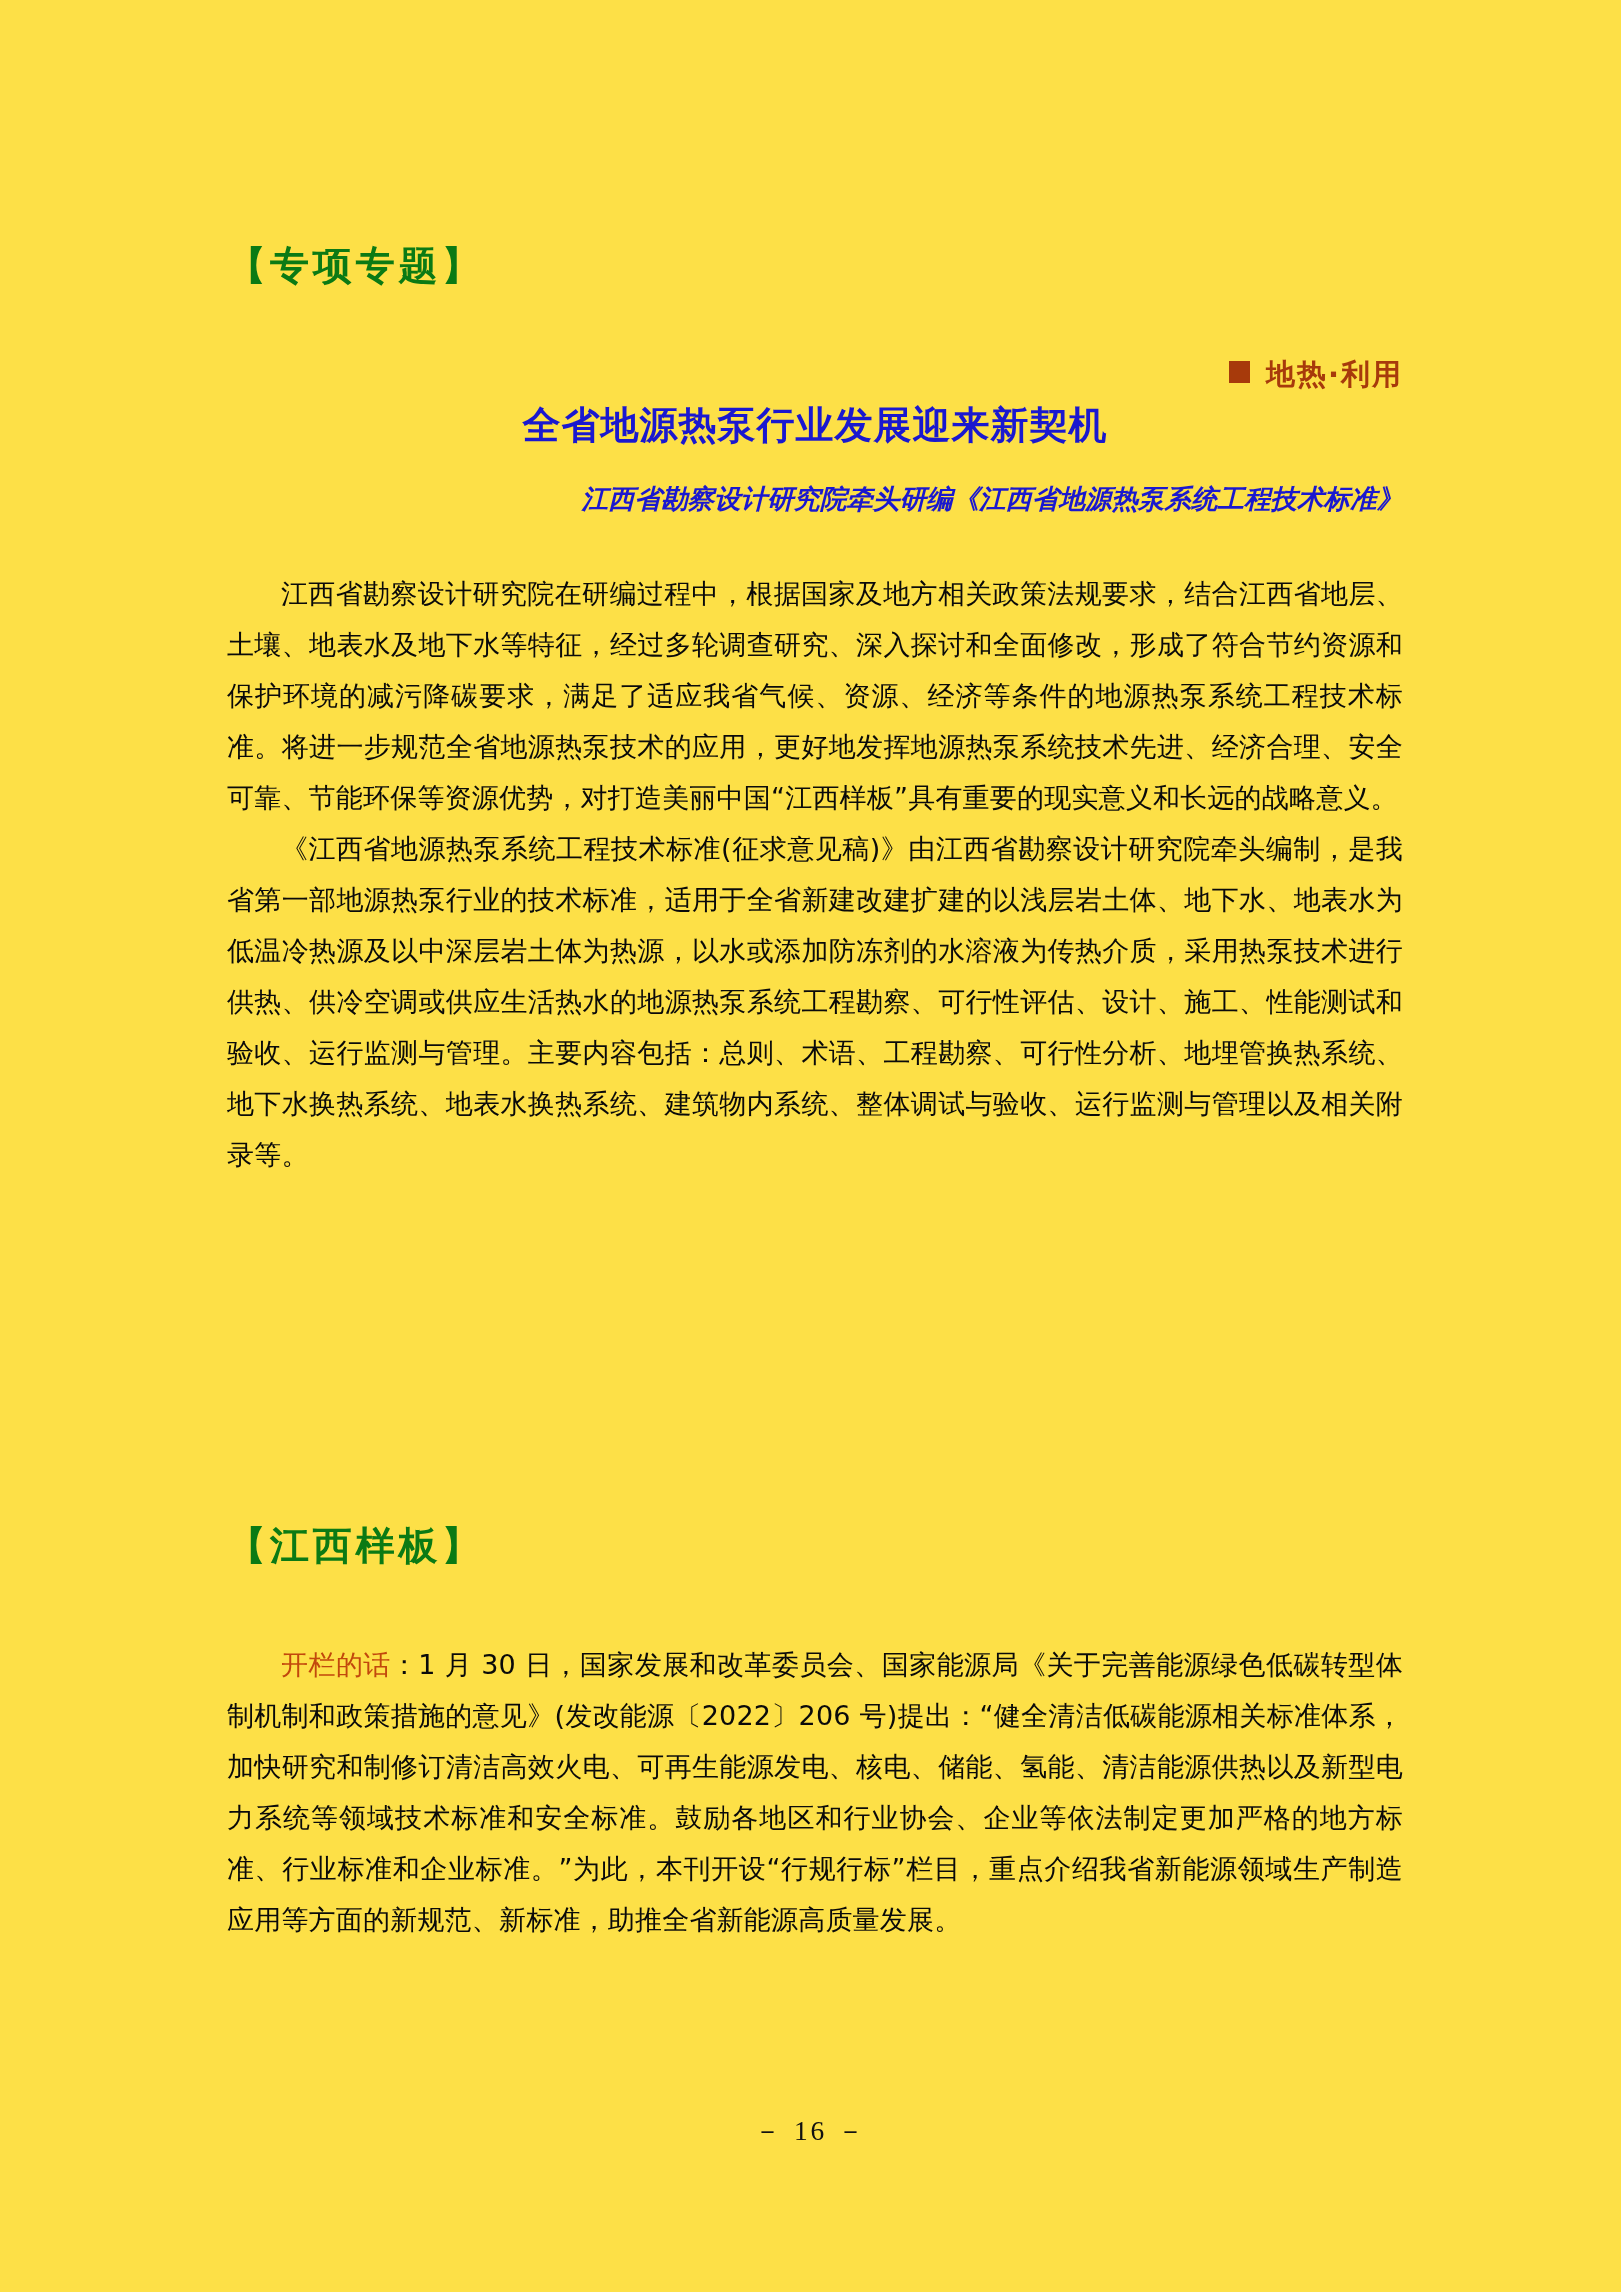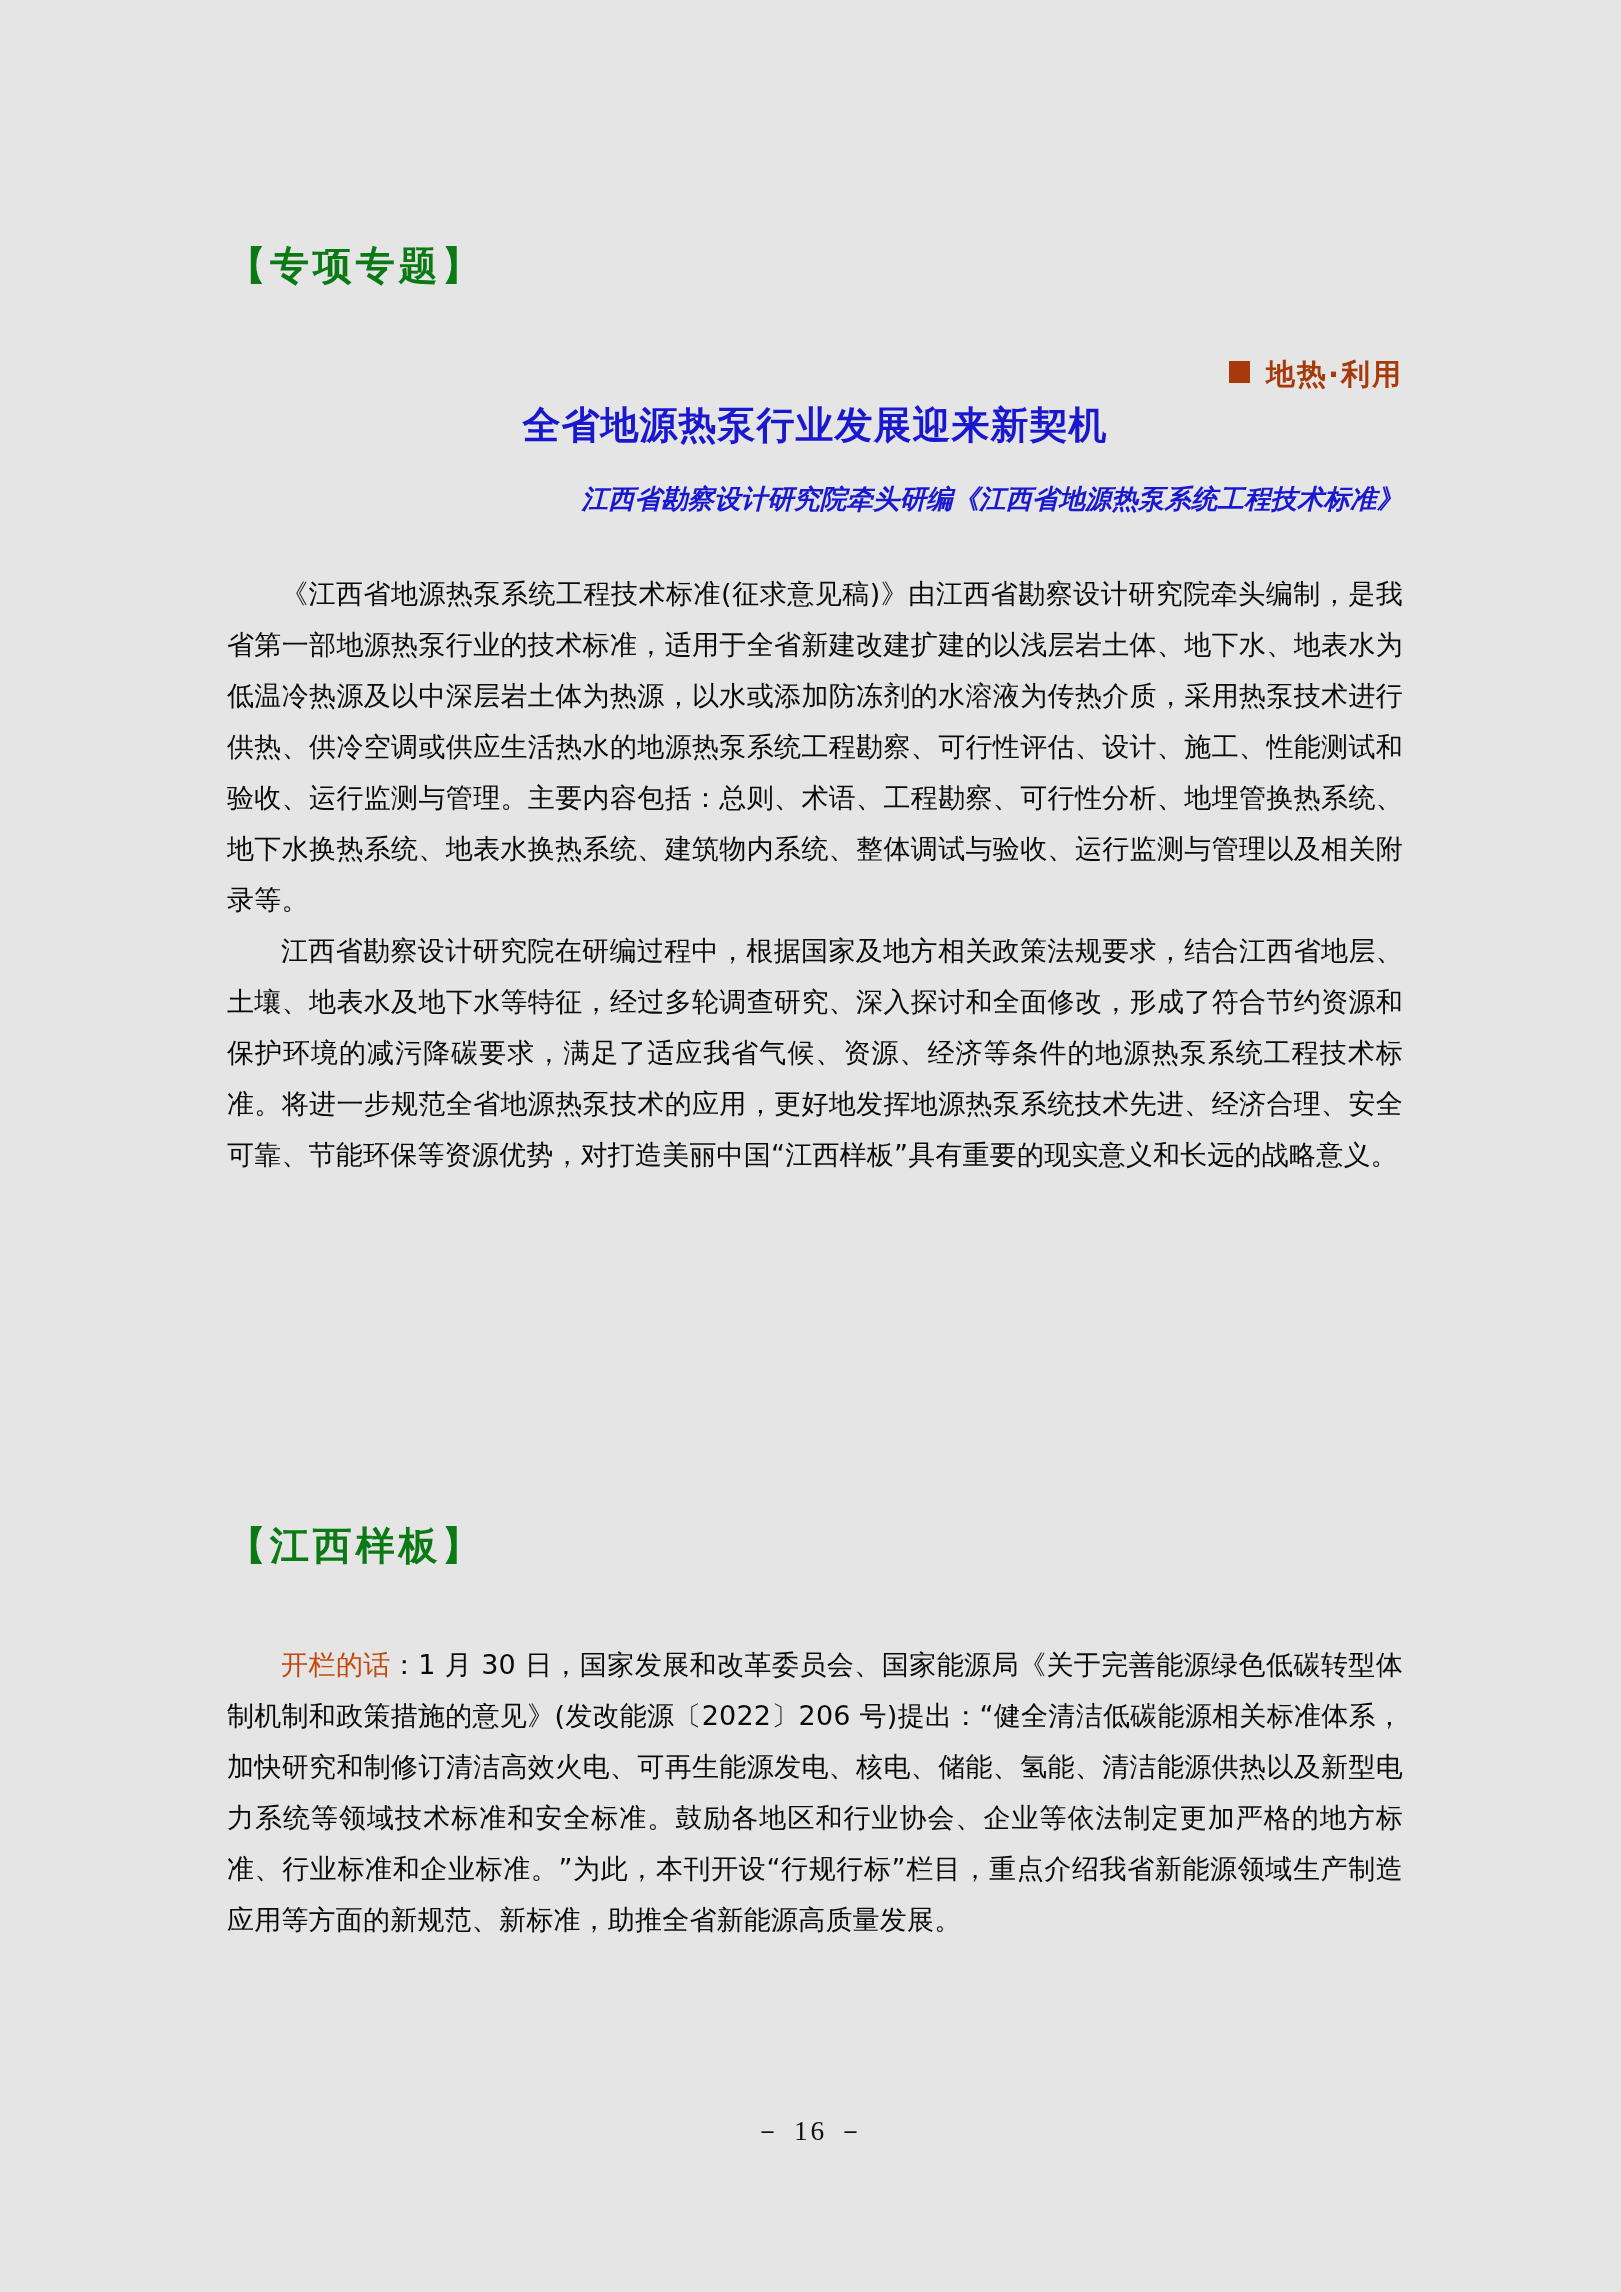--- a/index.html
+++ b/index.html
@@ -7,21 +7,21 @@
     padding: 0;
     background: #ffffff;
   }
   body {
     font-family: "Liberation Serif", "DejaVu Serif", serif;
   }
   .page {
     position: relative;
     width: 1621px;
     height: 2293px;
-    background: #e5e5e5;
+    background: #fde047;
     box-sizing: border-box;
     overflow: hidden;
   }
   .content {
     position: absolute;
     left: 227px;
     top: 0;
     width: 1176px;
   }
 
@@ -151,22 +151,22 @@
 
     <div class="sp-title">
       <div class="article-title">全省地源热泵行业发展迎来新契机</div>
     </div>
 
     <div class="sp-sub">
       <div class="article-subtitle">江西省勘察设计研究院牵头研编《江西省地源热泵系统工程技术标准》</div>
     </div>
 
     <div class="sp-body1">
+      <p class="body-para">江西省勘察设计研究院在研编过程中，根据国家及地方相关政策法规要求，结合江西省地层、土壤、地表水及地下水等特征，经过多轮调查研究、深入探讨和全面修改，形成了符合节约资源和保护环境的减污降碳要求，满足了适应我省气候、资源、经济等条件的地源热泵系统工程技术标准。将进一步规范全省地源热泵技术的应用，更好地发挥地源热泵系统技术先进、经济合理、安全可靠、节能环保等资源优势，对打造美丽中国“江西样板”具有重要的现实意义和长远的战略意义。</p>
       <p class="body-para">《江西省地源热泵系统工程技术标准(征求意见稿)》由江西省勘察设计研究院牵头编制，是我省第一部地源热泵行业的技术标准，适用于全省新建改建扩建的以浅层岩土体、地下水、地表水为低温冷热源及以中深层岩土体为热源，以水或添加防冻剂的水溶液为传热介质，采用热泵技术进行供热、供冷空调或供应生活热水的地源热泵系统工程勘察、可行性评估、设计、施工、性能测试和验收、运行监测与管理。主要内容包括：总则、术语、工程勘察、可行性分析、地埋管换热系统、地下水换热系统、地表水换热系统、建筑物内系统、整体调试与验收、运行监测与管理以及相关附录等。</p>
-      <p class="body-para">江西省勘察设计研究院在研编过程中，根据国家及地方相关政策法规要求，结合江西省地层、土壤、地表水及地下水等特征，经过多轮调查研究、深入探讨和全面修改，形成了符合节约资源和保护环境的减污降碳要求，满足了适应我省气候、资源、经济等条件的地源热泵系统工程技术标准。将进一步规范全省地源热泵技术的应用，更好地发挥地源热泵系统技术先进、经济合理、安全可靠、节能环保等资源优势，对打造美丽中国“江西样板”具有重要的现实意义和长远的战略意义。</p>
     </div>
 
     <div class="sp-banner2">
       <span class="section-banner">【江西样板】</span>
     </div>
 
     <div class="sp-body2">
       <p class="body-para"><span class="lead-in">开栏的话</span><span>：</span><span>1 月 30 日，国家发展和改革委员会、国家能源局《关于完善能源绿色低碳转型体制机制和政策措施的意见》(发改能源〔2022〕206 号)提出：“健全清洁低碳能源相关标准体系，加快研究和制修订清洁高效火电、可再生能源发电、核电、储能、氢能、清洁能源供热以及新型电力系统等领域技术标准和安全标准。鼓励各地区和行业协会、企业等依法制定更加严格的地方标准、行业标准和企业标准。”为此，本刊开设“行规行标”栏目，重点介绍我省新能源领域生产制造应用等方面的新规范、新标准，助推全省新能源高质量发展。</span></p>
     </div>
 

